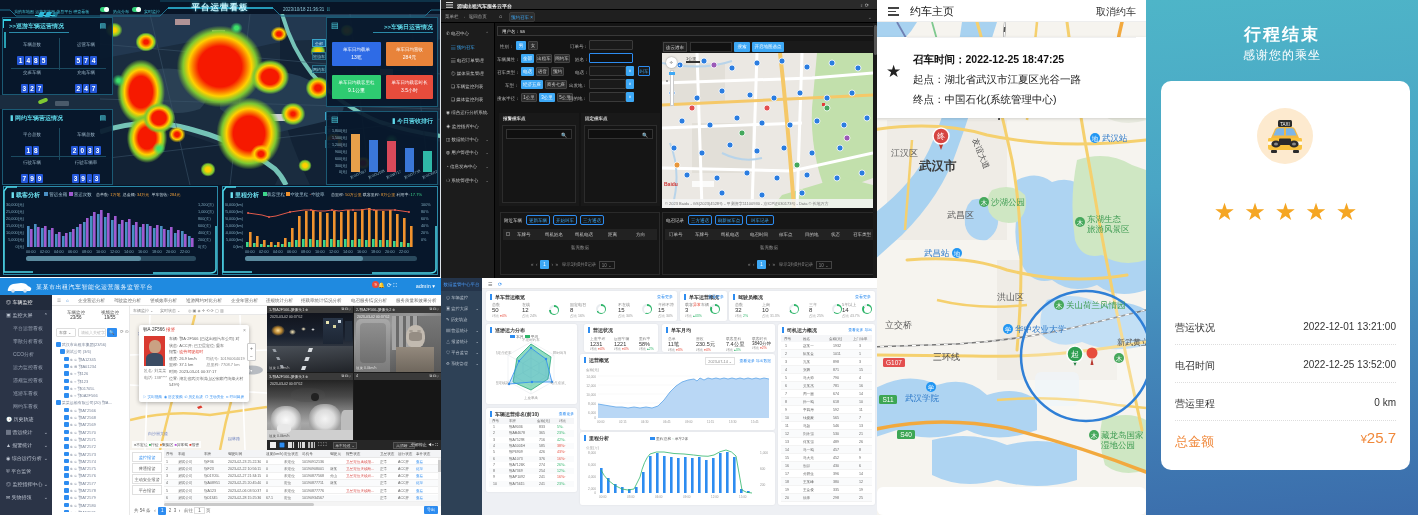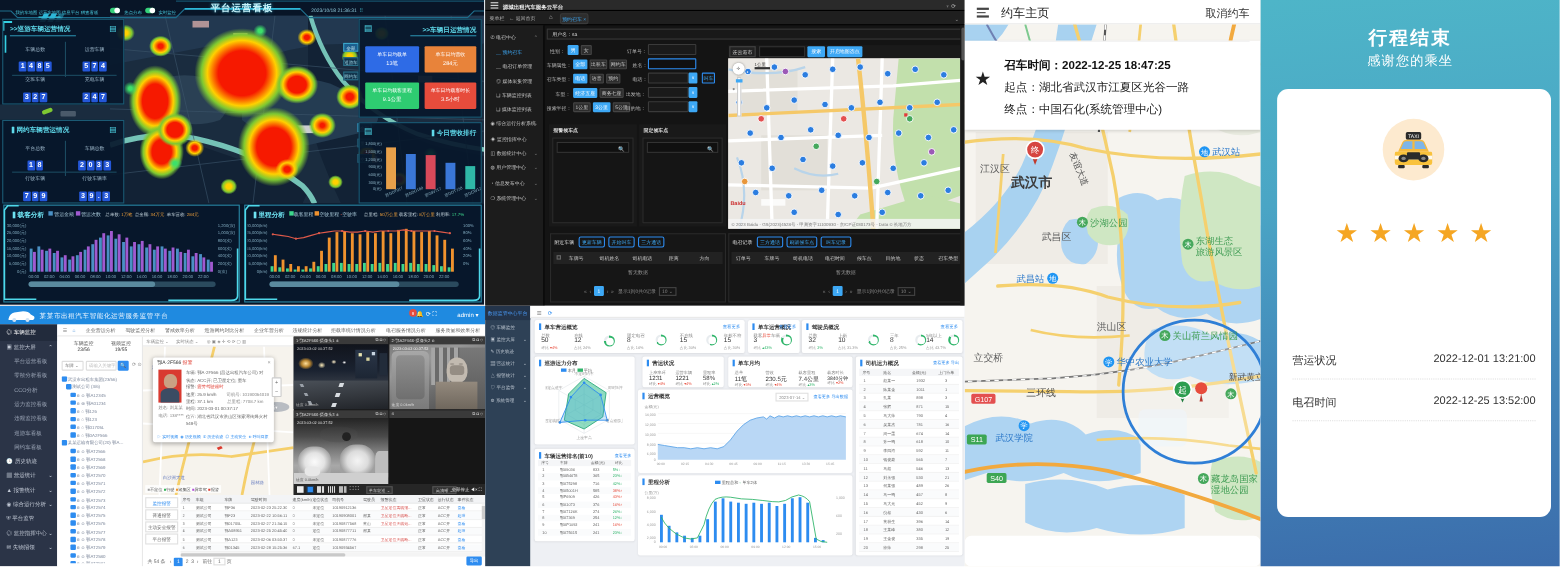--- a/index.html
+++ b/index.html
@@ -1612,17 +1612,25 @@
       </div>
       <div class="abs" style="left:0;top:117px;width:249px;text-align:center;color:#f5a623;font-size:24px;letter-spacing:9px;text-indent:9px;">★★★★★</div>
       <div class="abs" style="left:14px;top:238px;width:221px;height:26px;border-bottom:1px dotted #ddd;">
         <span style="position:absolute;left:0;top:2px;font-size:10px;color:#333;">营运状况</span>
         <span style="position:absolute;right:0;top:2px;font-size:10px;color:#333;">2022-12-01 13:21:00</span>
       </div>
       <div class="abs" style="left:14px;top:276px;width:221px;height:26px;border-bottom:1px dotted #ddd;">
         <span style="position:absolute;left:0;top:2px;font-size:10px;color:#333;">电召时间</span>
         <span style="position:absolute;right:0;top:2px;font-size:10px;color:#333;margin-left:16px;">2022-12-25 13:52:00</span>
       </div>
+      <div class="abs" style="left:14px;top:314px;width:221px;height:26px;border-bottom:1px dotted #ddd;">
+        <span style="position:absolute;left:0;top:2px;font-size:10px;color:#333;">营运里程</span>
+        <span style="position:absolute;right:0;top:2px;font-size:10px;color:#333;">0 km</span>
+      </div>
+      <div class="abs" style="left:14px;top:348px;width:221px;height:26px;">
+        <span style="position:absolute;left:0;top:4px;font-size:13px;color:#f0883a;">总金额</span>
+        <span style="position:absolute;right:0;top:0px;font-size:15px;color:#f0883a;"><span style="font-size:11px;">¥</span>25.7</span>
+      </div>
     </div>
   </div>
   <div class="abs" style="left:440px;top:0;width:1px;height:278px;background:#dfe4ea;"></div>
   <div class="abs" style="left:0;top:277px;width:441px;height:1px;background:#fff;"></div>
 </div>
 
 </body></html>

